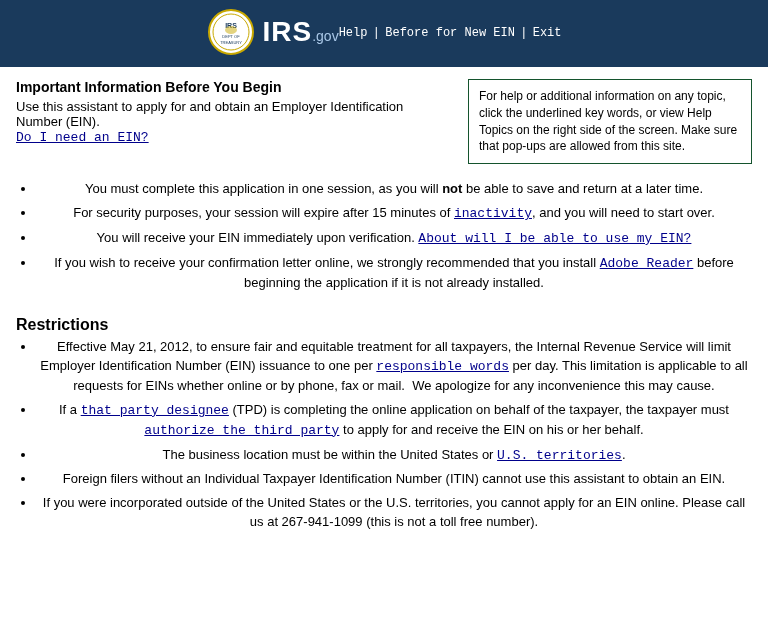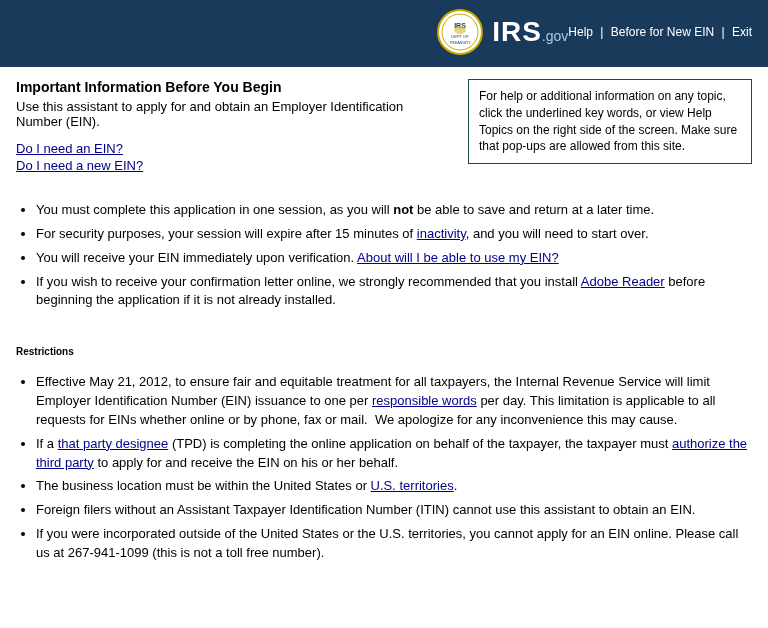--- a/index.html
+++ b/index.html
@@ -4,21 +4,21 @@
   <style>
     * { margin: 0; padding: 0; box-sizing: border-box; }
     body { font-family: Arial, sans-serif; font-size: 13px; color: #000; background: #fff; width: 768px; }
 
     
     .header {
       background-color: #1a3a5c;
       padding: 8px 16px;
       display: flex;
       align-items: center;
-      justify-content: flex-end;
+      justify-content: center;
     }
     .header-logo {
       display: flex;
       align-items: center;
       gap: 8px;
     }
     .irs-seal {
       width: 48px;
       height: 48px;
     }
@@ -56,38 +56,39 @@
       color: #1a3a5c;
       border-bottom: 1px solid #ccc;
       padding-bottom: 6px;
       margin-bottom: 12px;
     }
 
     
     .main-content {
       display: flex;
       flex-direction: column;
-      gap: 20px;
+      gap: 8px;
     }
 
     .section-title {
       font-size: 14px;
       font-weight: bold;
       margin-bottom: 4px;
     }
 
     .intro-text {
       margin-bottom: 0;
       font-size: 13px;
     }
 
     a {
       color: #00008b;
       text-decoration: underline;
       cursor: pointer;
+      font-family: Liberation Mono, monospace;
     }
 
     
     .top-section {
       display: flex;
       justify-content: space-between;
       align-items: flex-start;
       margin-bottom: 8px;
     }
     .top-left { flex: 1; }
@@ -102,27 +103,28 @@
     }
 
     
     ul.bullet-list {
       margin-left: 20px;
       margin-bottom: 8px;
     }
     ul.bullet-list li {
       margin-bottom: 5px;
       line-height: 1.45;
+      text-align: center;
     }
 
     
     .restrictions-title {
-      font-size: 10px;
-      font-weight: bold;
-      margin-bottom: 16px;
+      font-size: 16px;
+      font-weight: bold;
+      margin-bottom: 4px;
       margin-top: 8px;
     }
 
     .bold { font-weight: bold; }
   </style>
 </head>
 <body>
 
 <div class="header">
   <div class="header-logo">
@@ -151,25 +153,22 @@
 
 <div class="page-container">
 
 
   <div class="main-content">
 
     <div class="top-section">
       <div class="top-left">
         <div class="section-title">Important Information Before You Begin</div>
         <div class="intro-text">Use this assistant to apply for and obtain an Employer Identification Number (EIN).</div>
-        <div style="margin-top:12px;">
+        <div style="margin-top:0;">
           <a>Do I need an EIN?</a>
-        </div>
-        <div style="margin-top:2px;">
-          <a>Do I need a new EIN?</a>
         </div>
       </div>
       <div class="help-box">For help or additional information on any topic, click the underlined key words, or view Help Topics on the right side of the screen. Make sure that pop-ups are allowed from this site.</div>
     </div>
 
     <div>
       <ul class="bullet-list">
         <li>
           You must complete this application in one session, as you will <span class="bold">not</span> be able to save and return at a later time.
         </li>
@@ -191,21 +190,21 @@
         <li>
           Effective May 21, 2012, to ensure fair and equitable treatment for all taxpayers, the Internal Revenue Service will limit Employer Identification Number (EIN) issuance to one per <a>responsible words</a> per day. This limitation is applicable to all requests for EINs whether online or by phone, fax or mail.&nbsp; We apologize for any inconvenience this may cause.
         </li>
         <li>
           If a <a>that party designee</a> (TPD) is completing the online application on behalf of the taxpayer, the taxpayer must <a>authorize the third party</a> to apply for and receive the EIN on his or her behalf.
         </li>
         <li>
           The business location must be within the United States or <a>U.S. territories</a>.
         </li>
         <li>
-          Foreign filers without an Assistant Taxpayer Identification Number (ITIN) cannot use this assistant to obtain an EIN.
+          Foreign filers without an Individual Taxpayer Identification Number (ITIN) cannot use this assistant to obtain an EIN.
         </li>
         <li>
           If you were incorporated outside of the United States or the U.S. territories, you cannot apply for an EIN online. Please call us at 267-941-1099 (this is not a toll free number).
         </li>
       </ul>
     </div>
 
   </div>
 </div>
 

